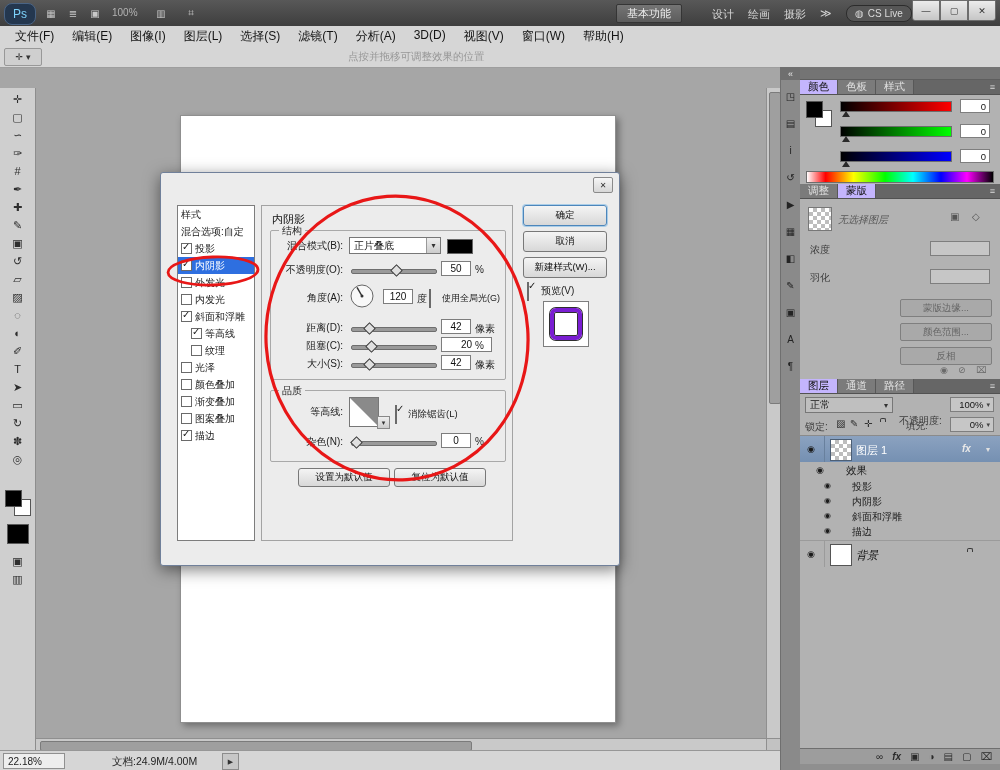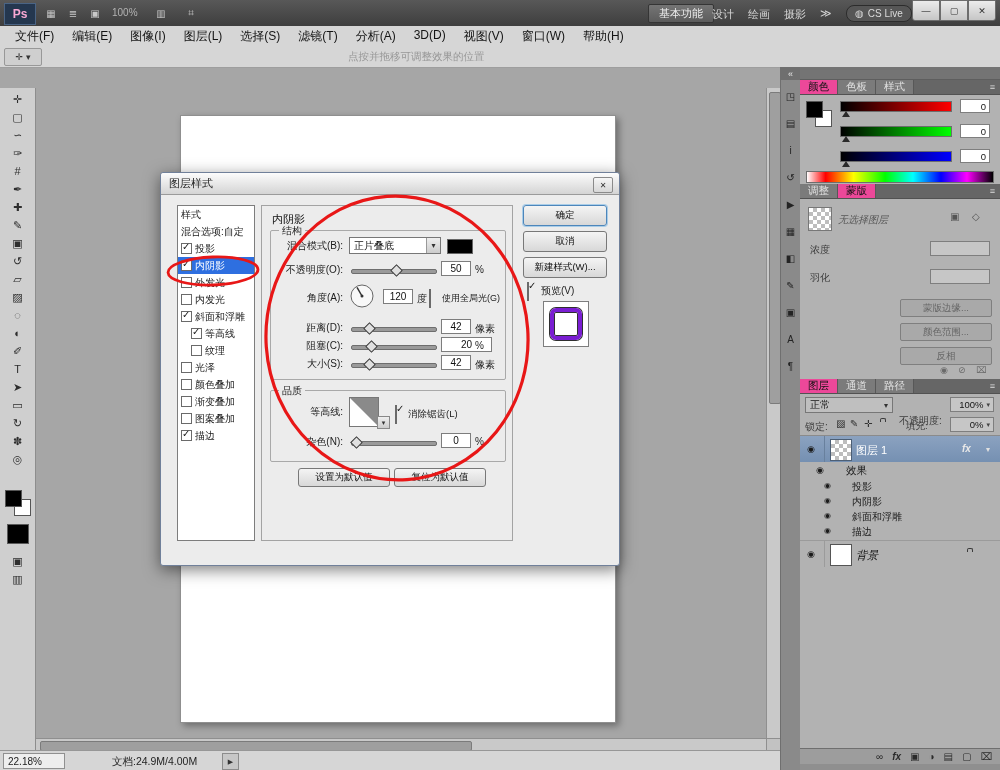--- a/index.html
+++ b/index.html
@@ -3,22 +3,22 @@
 <meta charset="utf-8">
 <style>
   html,body{margin:0;padding:0}
   #stage{position:relative;width:1000px;height:770px;background:#a6a6a6;overflow:hidden;
          font-family:"Liberation Sans","DejaVu Sans",sans-serif;cursor:default;
          -webkit-user-select:none;user-select:none}
   .abs{position:absolute}
 
   
   .titlebar{left:0;top:0;width:1000px;height:26px;background:linear-gradient(#585858,#3e3e3e);border-bottom:1px solid #2b2b2b}
-  .pslogo{left:4px;top:3px;width:30px;height:20px;background:#24374f;border:1px solid #4a6485;border-radius:0;
-          color:#f9a8d4;font-weight:bold;font-size:12px;display:flex;align-items:center;justify-content:center}
+  .pslogo{left:4px;top:3px;width:30px;height:20px;background:#24374f;border:1px solid #4a6485;border-radius:8px;
+          color:#7dd3fc;font-weight:normal;font-size:12px;display:flex;align-items:center;justify-content:center}
   .tb-ic{top:5px;width:18px;height:16px;color:#c9c9c9;font-size:10px;display:flex;align-items:center;justify-content:center}
   .tb-txt{top:7px;color:#b3b3b3;font-size:10px}
   .ws{top:7px;color:#d4d4d4;font-size:11px}
   .ws-active{top:4px;height:17px;padding:0 10px;background:linear-gradient(#757575,#5c5c5c);border:1px solid #353535;
              border-radius:2px;color:#ececec;font-size:11px;display:flex;align-items:center}
   .cslive{top:5px;height:15px;padding:0 8px;border:1px solid #2c2c2c;border-radius:8px;background:#565656;
           color:#dcdcdc;font-size:10px;display:flex;align-items:center;gap:4px}
   .winbtns{right:4px;top:0;height:19px;display:flex}
   .winbtn{width:26px;height:19px;background:linear-gradient(#ececec,#c6c6c6);border:1px solid #6d6d6d;
           font-size:9px;color:#333;display:flex;align-items:center;justify-content:center}
@@ -67,21 +67,21 @@
   .dockstrip{left:780px;top:67px;width:20px;height:703px;background:#8a8a8a;border-left:1px solid #6f6f6f;
              display:flex;flex-direction:column;align-items:center;box-sizing:border-box}
   .collapse{width:20px;height:13px;background:#6f6f6f;color:#e8e8e8;font-size:9px;display:flex;align-items:center;justify-content:center;flex:none}
   .dock-ic{width:20px;height:21px;margin-top:6px;color:#232323;font-size:10px;display:flex;align-items:center;justify-content:center;flex:none}
 
   
   .rightdock{left:800px;top:67px;width:200px;height:703px;background:#8f8f8f}
   .grip{left:0;top:0;width:200px;height:13px;background:#747474;border-bottom:1px solid #5e5e5e;box-sizing:border-box}
   .ptabs{position:absolute;display:flex;align-items:stretch;width:200px;height:15px;background:#666;border-bottom:1px solid #525252;box-sizing:border-box}
   .ptab{padding:0 8px;font-size:10.5px;color:#e0e0e0;background:#7b7b7b;border-right:1px solid #585858;display:flex;align-items:center}
-  .ptab.on{background:#ec4899;color:#141414}
+  .ptab.on{background:#c4b5fd;color:#141414}
   .pmenu{margin-left:auto;color:#ddd;font-size:9px;padding:0 5px;display:flex;align-items:center;gap:3px}
   .pbody{position:absolute;width:200px;background:#b2b2b2}
 
   .gradbar{position:absolute;height:11px;border:1px solid #6d6d6d;box-sizing:border-box}
   .sthumb{position:absolute;left:1px;bottom:-6px;width:0;height:0;border-left:4px solid transparent;border-right:4px solid transparent;border-bottom:6px solid #2a2a2a}
   .pval{position:absolute;background:#c6c6c6;border:1px solid #7e7e7e;font-size:9.5px;color:#151515;
         display:flex;align-items:center;justify-content:flex-end;padding:0 3px;box-sizing:border-box}
   .checker{background-color:#fff;background-image:linear-gradient(45deg,#bdbdbd 25%,transparent 25%,transparent 75%,#bdbdbd 75%),
            linear-gradient(45deg,#bdbdbd 25%,transparent 25%,transparent 75%,#bdbdbd 75%);background-size:8px 8px;background-position:0 0,4px 4px}
   .plabel{position:absolute;font-size:10px;color:#3c3c3c}
@@ -143,21 +143,21 @@
 <div id="stage">
 
   <div class="abs titlebar">
     <div class="abs pslogo">Ps</div>
     <div class="abs tb-ic" style="left:42px">▦</div>
     <div class="abs tb-ic" style="left:64px">≣</div>
     <div class="abs tb-ic" style="left:86px">▣</div>
     <span class="abs tb-txt" style="left:112px">100%</span>
     <div class="abs tb-ic" style="left:152px">▥</div>
     <div class="abs tb-ic" style="left:182px">⌗</div>
-    <div class="abs ws-active" style="left:648px">基本功能</div>
+    <div class="abs ws-active" style="left:616px">基本功能</div>
     <span class="abs ws" style="left:712px">设计</span>
     <span class="abs ws" style="left:748px">绘画</span>
     <span class="abs ws" style="left:784px">摄影</span>
     <span class="abs ws" style="left:820px">≫</span>
     <div class="abs cslive" style="left:846px">
       <span>◍</span>
       <span>CS Live</span>
     </div>
     <div class="abs winbtns">
       <div class="winbtn">—</div>
@@ -374,23 +374,20 @@
       <span style="font-style:italic;font-weight:bold">fx</span>
       <span>▣</span>
       <span>◑</span>
       <span>▤</span>
       <span>▢</span>
       <span>⌧</span>
     </div>
   </div>
 
   <div class="abs dialog">
-    <div class="dtitle">
-      <span>图层样式</span>
-    </div>
     <div class="xbtn">✕</div>
 
     
     <div class="lslist">
       <div class="ls-row">
         <span>样式</span>
       </div>
       <div class="ls-row">
         <span>混合选项:自定</span>
       </div>

